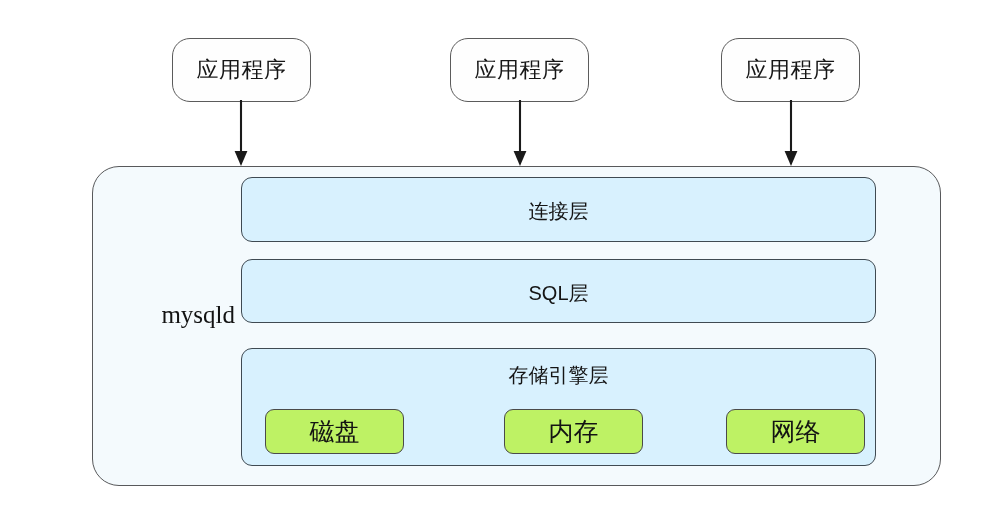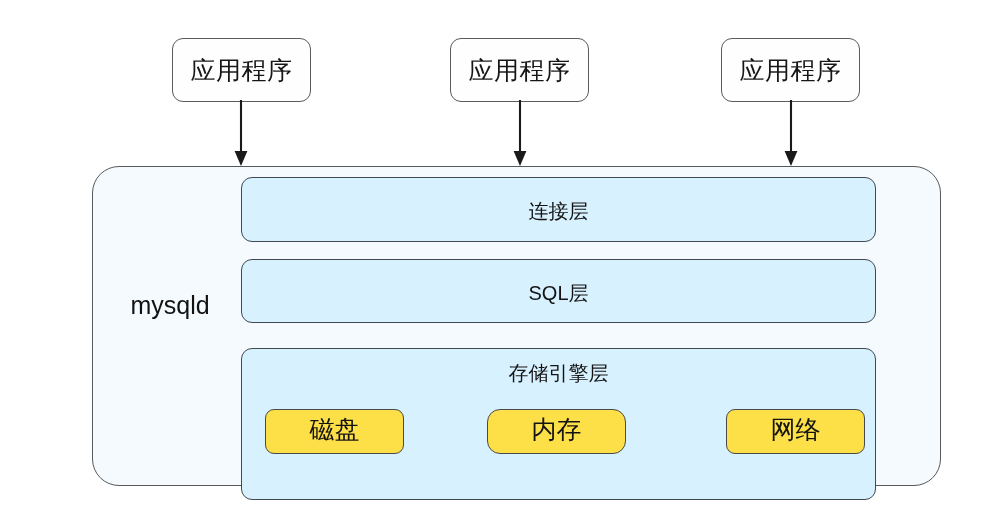--- a/index.html
+++ b/index.html
@@ -19,26 +19,26 @@
     background: #ffffff;
     overflow: hidden;
   }
 
   
   .client-box {
     position: absolute;
     box-sizing: border-box;
     background: #fefefe;
     border: 1.6px solid #5b5b5b;
-    border-radius: 11px;
+    border-radius: 18px;
     display: flex;
     align-items: center;
     justify-content: center;
     color: #161616;
-    font-size: 25px;
+    font-size: 22px;
     letter-spacing: 0.5px;
     line-height: 1;
   }
 
   
   .arrow-svg {
     position: absolute;
     overflow: visible;
   }
 
@@ -51,27 +51,28 @@
     width: 849px;
     height: 320px;
     background: #f4fafd;
     border: 1.5px solid #58595b;
     border-radius: 27px;
   }
 
   #mysqld-label {
     position: absolute;
     left: 105px;
-    top: 293px;
+    top: 302px;
     width: 130px;
-    text-align: center;
+    text-align: right;
     color: #121212;
     font-size: 25px;
     line-height: 1;
     white-space: nowrap;
+    font-family: Liberation Serif, serif;
   }
 
   
   .layer-box {
     position: absolute;
     box-sizing: border-box;
     left: 241px;
     width: 635px;
     background: #d8f1fe;
     border: 1.6px solid #3f4a52;
@@ -88,42 +89,42 @@
     line-height: 1;
     white-space: nowrap;
   }
 
   #layer-connection { top: 177px; height: 65px; }
   #layer-connection .layer-title { top: 23px; }
 
   #layer-sql { top: 259px; height: 64px; }
   #layer-sql .layer-title { top: 23px; }
 
-  #layer-storage { top: 348px; height: 152px; font-family: Liberation Mono, monospace; }
+  #layer-storage { top: 348px; height: 118px; }
   #layer-storage .layer-title { top: 16px; }
 
   
   .resource-box {
     position: absolute;
     box-sizing: border-box;
     top: 60px;
     width: 139px;
     height: 45px;
-    background: #fde047;
+    background: #bef264;
     border: 1.6px solid #4a4a4a;
     border-radius: 9px;
     display: flex;
     align-items: center;
     justify-content: center;
     color: #131313;
     font-size: 25px;
     line-height: 1;
   }
   .resource-box.pos-0 { left: 23px; }
-  .resource-box.pos-1 { left: 245px; border-radius: 13px; }
+  .resource-box.pos-1 { left: 262px; }
   .resource-box.pos-2 { left: 484px; }
 </style>
 </head>
 <body>
 
 <div id="canvas">
 
   <div class="client-box" style="left:172px; top:38px; width:139px; height:64px;">
     <span>应用程序</span>
   </div>

